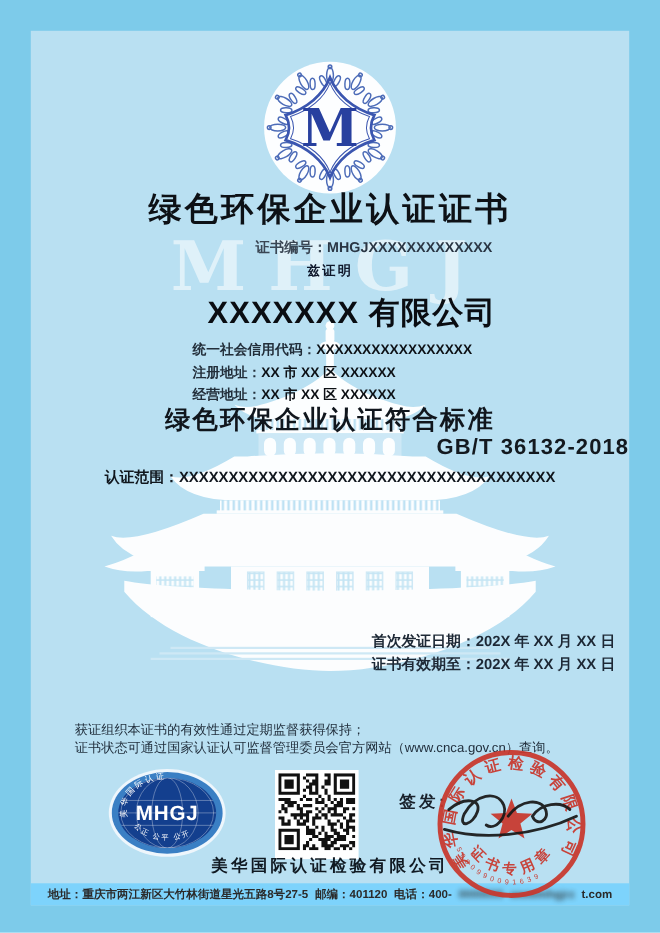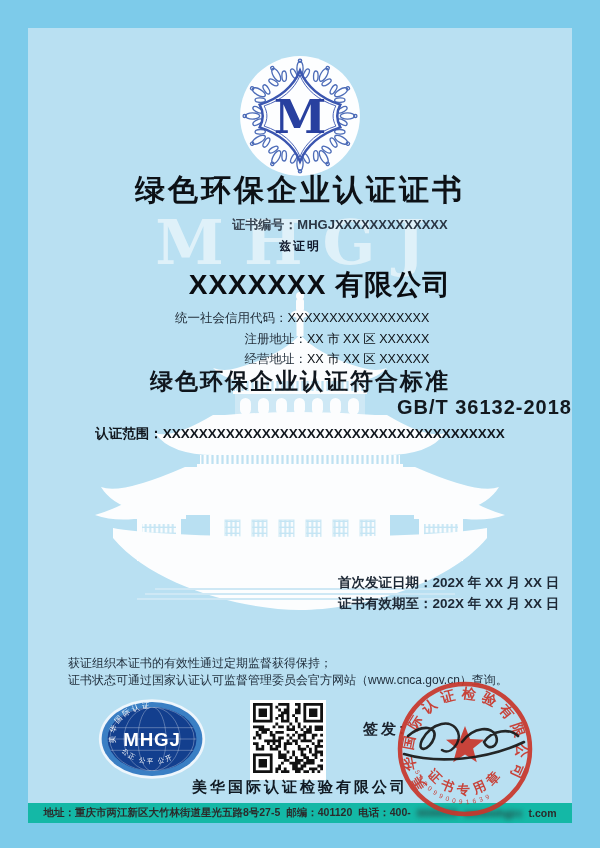--- a/index.html
+++ b/index.html
@@ -8,30 +8,30 @@
   .panel{position:absolute;left:28px;top:28px;width:544px;height:795px;background:#b9e0f2;}
   .abs{position:absolute;}
   .ctr{left:0;width:100%;text-align:center;}
   .title{font-size:30px;font-weight:700;color:#0d1116;letter-spacing:3px;}
   .certno{font-size:13px;font-weight:700;color:#2a3644;padding-left:40px;}
   .certno .lbl{color:#3a4654;}
   .certify{font-size:12px;font-weight:700;color:#0f172a;letter-spacing:2px;}
   .company{font-size:28px;font-weight:700;color:#0a0d12;letter-spacing:1px;}
   .wm-mhgj{font-family:"DejaVu Serif","Liberation Serif",serif;font-size:62px;font-weight:700;
            color:rgba(255,255,255,0.55);letter-spacing:20px;z-index:1;}
-  .fields{font-size:12.5px;font-weight:400;color:#222e3a;line-height:20.5px;z-index:2;text-align:right;}
+  .fields{font-size:12.5px;font-weight:700;color:#222e3a;line-height:20.5px;z-index:2;}
   .fields .val{color:#0c1015;}
   .stdline{font-size:23px;font-weight:700;color:#10161d;letter-spacing:2px;z-index:2;}
   .stdcode{font-size:20px;font-weight:700;color:#13191f;letter-spacing:1px;z-index:2;}
   .scope{font-size:13.5px;font-weight:700;color:#10161d;z-index:2;}
   .dates{font-size:13.5px;font-weight:700;color:#1d2835;line-height:21px;z-index:2;}
   .notes{font-size:12px;font-weight:400;color:#22303e;line-height:16.5px;z-index:2;}
   .sign-label{font-size:15px;font-weight:700;color:#1a222c;letter-spacing:3px;z-index:4;}
   .footer-co{font-size:15px;font-weight:700;color:#101922;letter-spacing:3px;z-index:3;}
-  .addr-strip{left:0;bottom:0;width:100%;height:20px;background:#14b8a6;z-index:2;
+  .addr-strip{left:0;bottom:0;width:100%;height:20px;background:#7dd3fc;z-index:2;
               display:flex;align-items:center;justify-content:center;
               font-size:10.5px;font-weight:700;color:#2b2b2b;white-space:nowrap;}
   .addr-strip span{margin:0 3px;}
   .blur{filter:blur(2.6px);opacity:.8;}
   .qr-box{background:#fff;padding:3px;z-index:3;}
   .seal-wrap{z-index:5;}
   .bldg{z-index:0;}
   svg text{font-family:"Liberation Sans","DejaVu Sans",sans-serif;}
 </style>
 </head>

